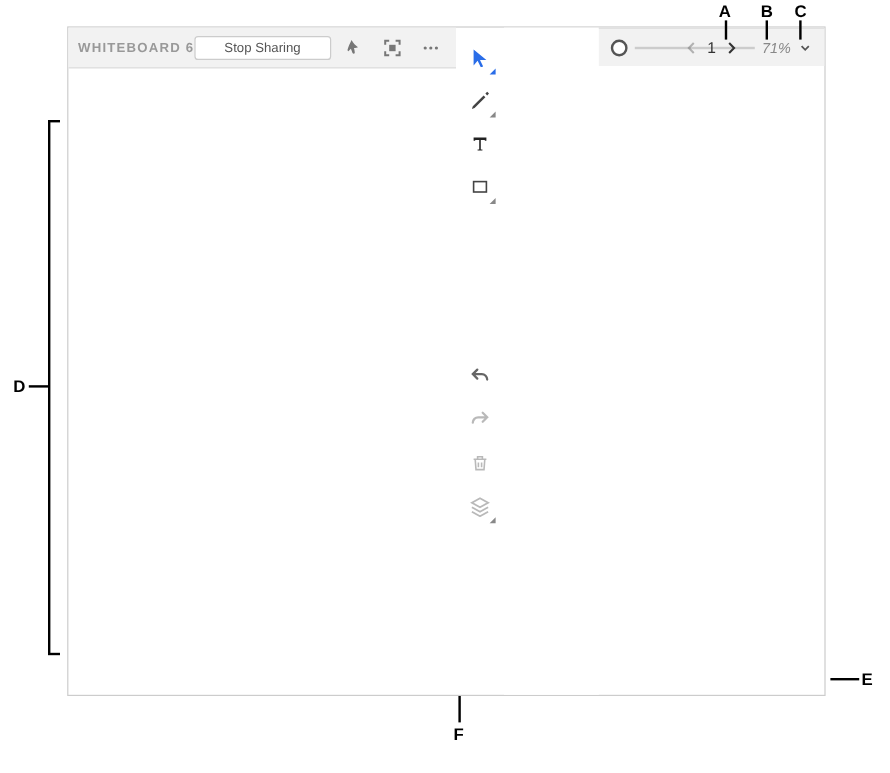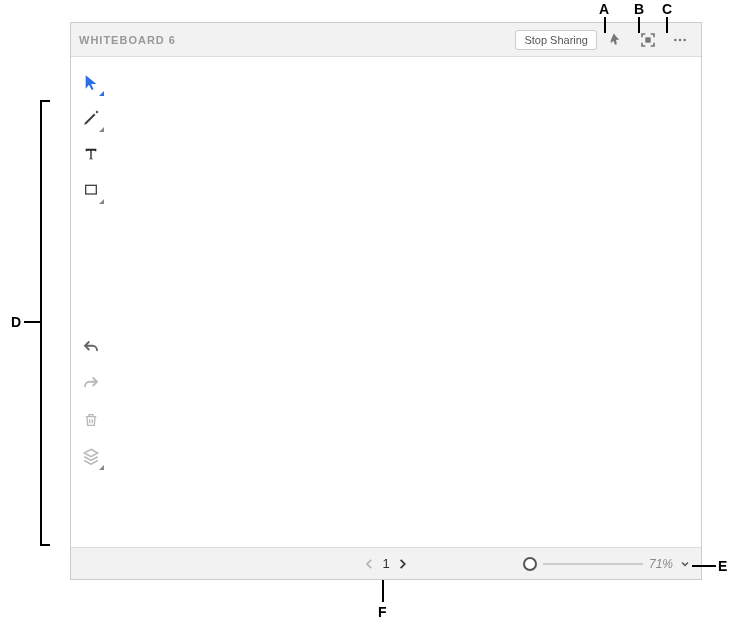--- a/index.html
+++ b/index.html
@@ -8,27 +8,27 @@
     background: #fff;
     font-family: Arial, Helvetica, sans-serif;
     font-size: 12px;
     color: #555;
     width: 742px;
     height: 644px;
     position: relative;
   }
   .window {
     position: absolute;
-    left: 70px;
+    left: 56px;
     top: 22px;
     width: 632px;
     height: 558px;
     border: 1px solid #ccc;
     display: flex;
-    flex-direction: column;
+    flex-direction: row;
     background: #fff;
   }
   .header {
     height: 34px;
     background: #f2f2f2;
     border-bottom: 1px solid #ddd;
     display: flex;
     align-items: center;
     padding: 0 8px;
   }
@@ -41,21 +41,21 @@
   }
   .header-right {
     display: flex;
     align-items: center;
     gap: 6px;
   }
   .stop-btn {
     border: 1px solid #ccc;
     background: #fff;
     border-radius: 3px;
-    padding: 3px 8px;
+    padding: 3px 24px;
     font-size: 11px;
     color: #555;
     cursor: pointer;
   }
   .hdr-icon {
     width: 26px;
     height: 26px;
     display: flex;
     align-items: center;
     justify-content: center;

